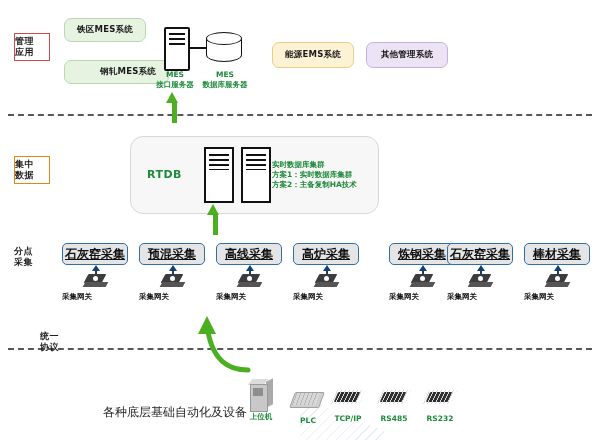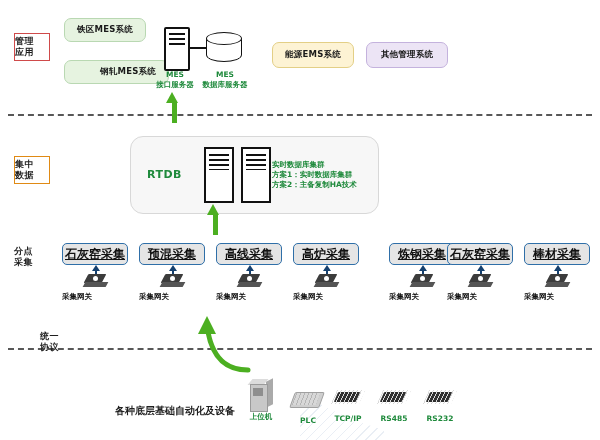--- a/index.html
+++ b/index.html
@@ -405,22 +405,22 @@
   #dev-tcp   { left: 326px; }
   #dev-rs485 { left: 372px; }
   #dev-rs232 { left: 418px; }
   .chip .dev-cap { top: 24px; }
 
   #bottom-caption {
     position: absolute;
     left: 100px; top: 404px;
     width: 150px;
     text-align: center;
-    font-size: 10px;
-    font-weight: bold;
+    font-size: 12px;
+    font-weight: normal;
     color: #1f1f1f;
   }
 </style>
 </head>
 <body>
 
 <div id="diagram">
 
   <div class="bg-hatch"></div>
   <div class="bg-arc"></div>

